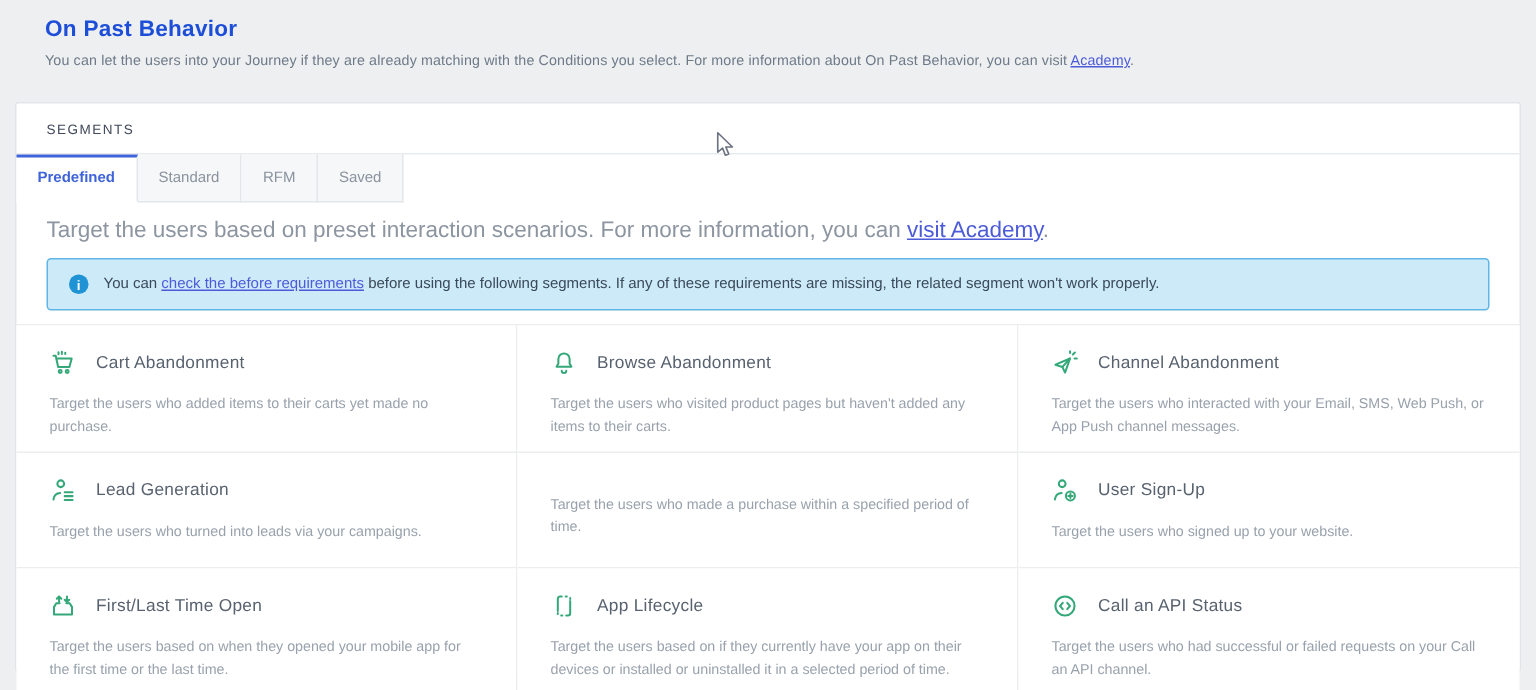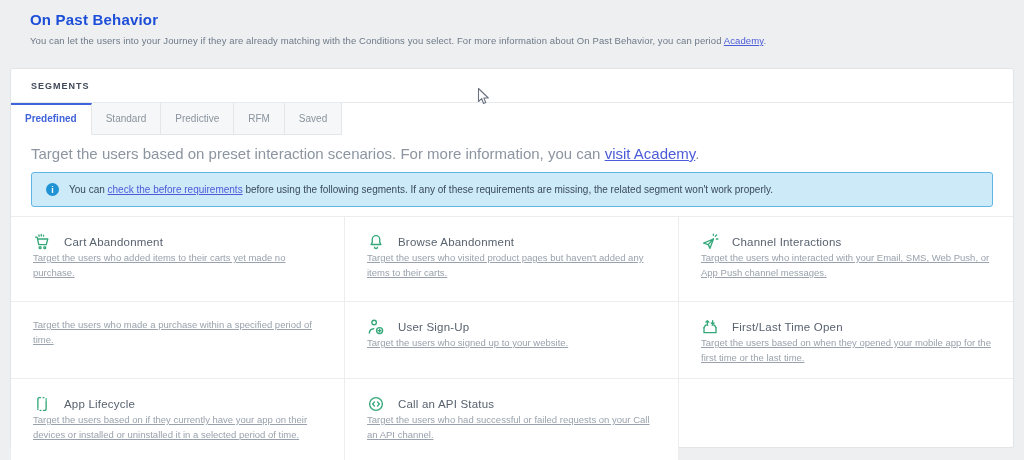--- a/index.html
+++ b/index.html
@@ -22,21 +22,21 @@
   .page-subtitle a, .link {
     color:#4c5bd8; text-decoration:underline; cursor:pointer;
   }
   
   .panel {
     position:absolute; left:10px; right:10px; top:68px; height:380px;
     background:#ffffff; border:1px solid #e2e5e8; border-radius:2px;
   }
   .panel-header {
     height:34px; line-height:34px; padding-left:20px;
-    font-size:9px; font-weight:700; letter-spacing:1px; color:#40495a;
+    font-size:9px; font-weight:400; letter-spacing:1px; color:#40495a;
     border-bottom:1px solid #e8ebee;
   }
   
   .tabs { display:flex; height:32px; }
   .tab {
     padding:0 14px; line-height:31px; font-size:10px; color:#8a939e;
     background:#f6f7f8; border-right:1px solid #e4e7ea;
     border-bottom:1px solid #e4e7ea; cursor:pointer; white-space:nowrap;text-align:right;
   }
   .tab.active {
@@ -72,42 +72,40 @@
   }
   .card:nth-child(3n) { border-right:none; }
   .card:nth-child(n+1):nth-child(-n+3) { height:85px; }
   .card:nth-child(n+4):nth-child(-n+6) { height:77px; }
   .card:nth-child(n+7):nth-child(-n+9) { height:81px; border-bottom:none; }
   .card-head { display:flex; align-items:center; gap:13px; }
   .card-icon { width:18px; height:18px; color:#34a879; flex:0 0 auto; }
   .card-icon svg { width:18px; height:18px; display:block; }
   .card-title { font-size:11.5px; color:#58626f; letter-spacing:.2px; }
   .card-desc {
-    font-size:9.5px; color:#99a2ac; line-height:1.55;
+    margin-top:12px; font-size:9.5px; color:#99a2ac; line-height:1.55;
     max-width:300px;
-    text-decoration:underline;
   }
   
   .cursor { position:absolute; left:477px; top:87px; pointer-events:none; }
 </style>
 </head>
 <body>
 
 <header class="page-header">
   <div class="page-title">On Past Behavior</div>
-  <div class="page-subtitle"><span>You can let the users into your Journey if they are already matching with the Conditions you select. For more information about On Past Behavior, you can period </span><a>Academy</a><span>.</span></div>
+  <div class="page-subtitle"><span>You can let the users into your Journey if they are already matching with the Conditions you select. For more information about On Past Behavior, you can visit </span><a>Academy</a><span>.</span></div>
 </header>
 
 <section class="panel">
   <div class="panel-header">SEGMENTS</div>
 
   <div class="tabs">
     <div class="tab active">Predefined</div>
     <div class="tab">Standard</div>
-    <div class="tab">Predictive</div>
     <div class="tab">RFM</div>
     <div class="tab">Saved</div>
   </div>
 
   <div class="tab-desc"><span>Target the users based on preset interaction scenarios. For more information, you can </span><a class="link">visit Academy</a><span>.</span></div>
 
   <div class="banner">
     <i class="info-icon">i</i>
     <span><span>You can </span><a class="link">check the before requirements</a><span> before using the following segments. If any of these requirements are missing, the related segment won't work properly.</span></span>
   </div>
@@ -144,25 +142,38 @@
 
     <div class="card">
       <div class="card-head">
         <span class="card-icon">
           <svg viewBox="0 0 24 24" fill="none" stroke="currentColor" stroke-width="1.8" stroke-linecap="round" stroke-linejoin="round">
               <path d="M3.5 13.5l13-5.5-4.5 12.5-2.3-5-6.2-2z"></path>
               <path d="M9.7 15.5l6.8-7.5"></path>
               <path d="M19 4.5l1.8-1.8M20.5 8h2M16.5 3V1.5"></path>
             </svg>
         </span>
-        <span class="card-title">Channel Interactions</span>
+        <span class="card-title">Channel Abandonment</span>
       </div>
       <p class="card-desc">Target the users who interacted with your Email, SMS, Web Push, or App Push channel messages.</p>
     </div>
 
+    <div class="card">
+      <div class="card-head">
+        <span class="card-icon">
+          <svg viewBox="0 0 24 24" fill="none" stroke="currentColor" stroke-width="1.8" stroke-linecap="round" stroke-linejoin="round">
+              <circle cx="10" cy="6" r="3"></circle>
+              <path d="M3.5 20c.5-3.5 3-5.5 6-5.7"></path>
+              <path d="M13.5 13.5h7M13.5 17h7M13.5 20.5h7"></path>
+            </svg>
+        </span>
+        <span class="card-title">Lead Generation</span>
+      </div>
+      <p class="card-desc">Target the users who turned into leads via your campaigns.</p>
+    </div>
 
     <div class="card">
       <p class="card-desc">Target the users who made a purchase within a specified period of time.</p>
     </div>
 
     <div class="card">
       <div class="card-head">
         <span class="card-icon">
           <svg viewBox="0 0 24 24" fill="none" stroke="currentColor" stroke-width="1.8" stroke-linecap="round" stroke-linejoin="round">
               <circle cx="9.5" cy="6" r="3"></circle>

